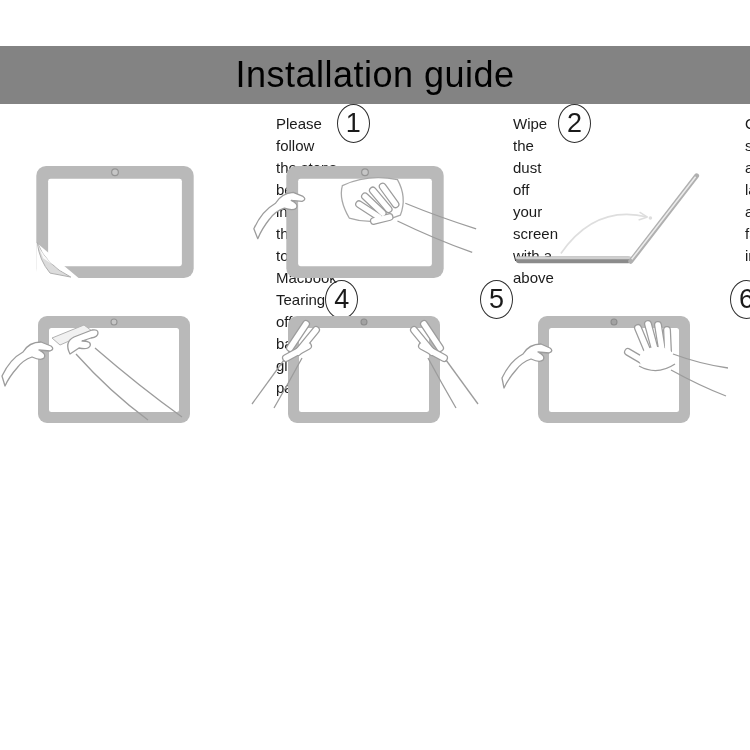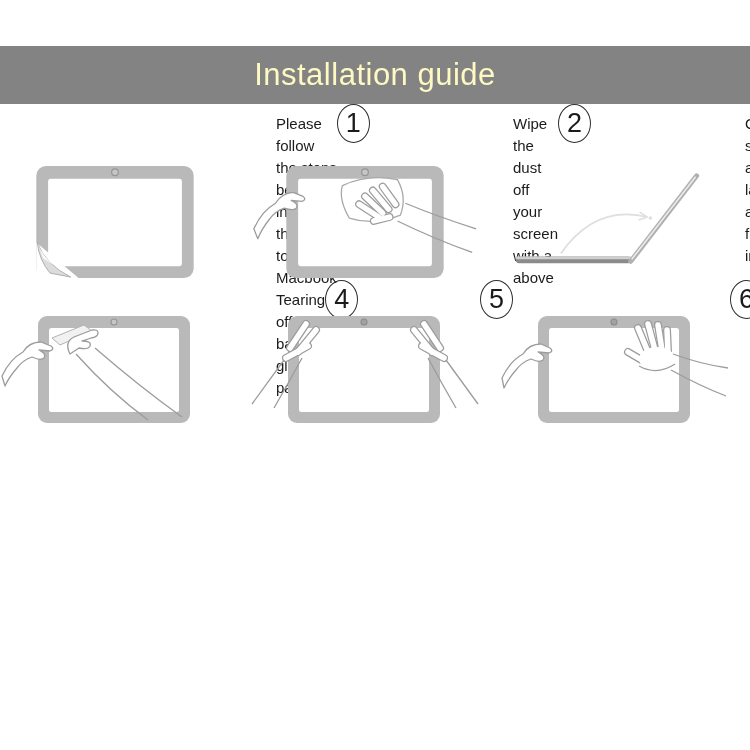--- a/index.html
+++ b/index.html
@@ -5,21 +5,21 @@
   html,body { margin:0; padding:0; background:#ffffff; }
   body {
     width:750px; height:750px; position:relative; overflow:hidden;
     font-family:"Liberation Sans", sans-serif; color:#1b1b1b;
   }
   .header {
     margin-top:46px; height:58px; background:#838383;
     display:flex; align-items:center; justify-content:center;
   }
   .header .title {
-    color:#fef9c3; font-size:31px; letter-spacing:0.5px; font-weight:400;
+    color:#000000; font-size:36px; letter-spacing:0.5px; font-weight:400;
   }
   .grid { width:750px; display:grid; grid-template-columns:250px 250px 250px; }
   .cell { display:flex; flex-direction:row; overflow:visible; }
   .illus { display:flex; align-items:flex-end; justify-content:center; overflow:visible; }
   .row1 .illus { height:176px; }
   .row2 .illus { height:145px; }
   .illus svg { overflow:visible; display:block; }
   .caption {
     margin:0; padding-top:9px; font-size:15px; line-height:22px;
     white-space:pre-line; color:#1b1b1b;

